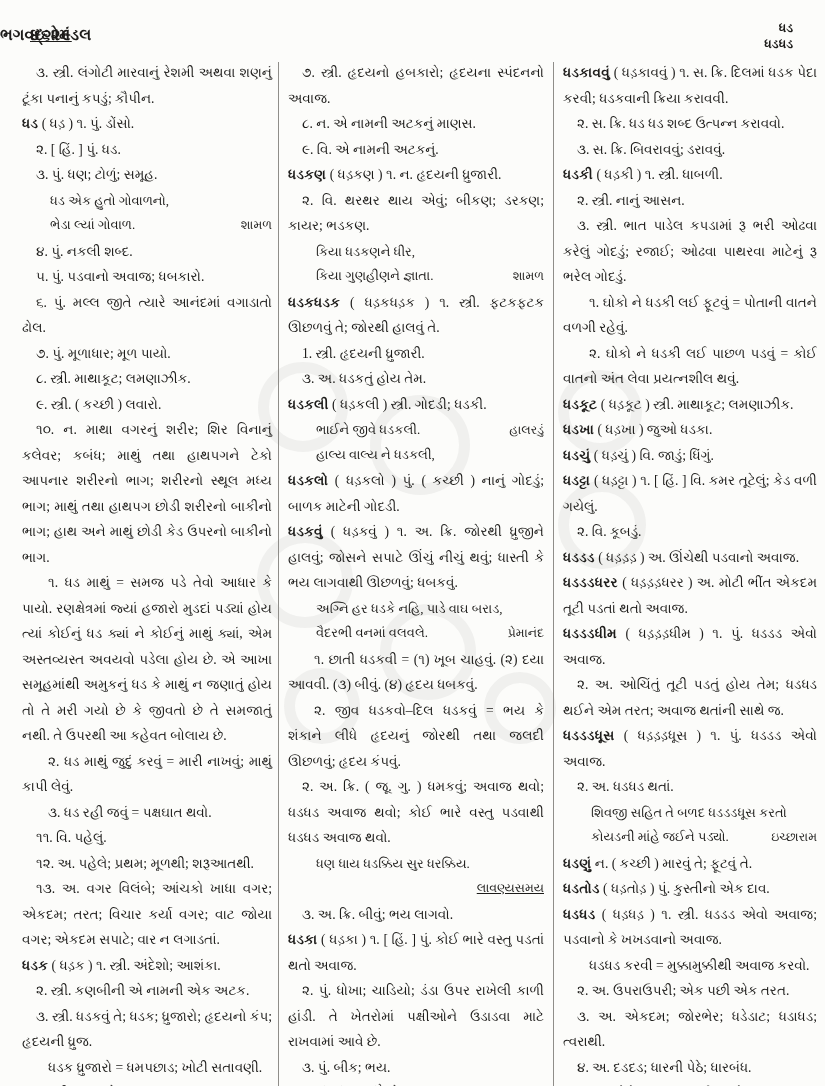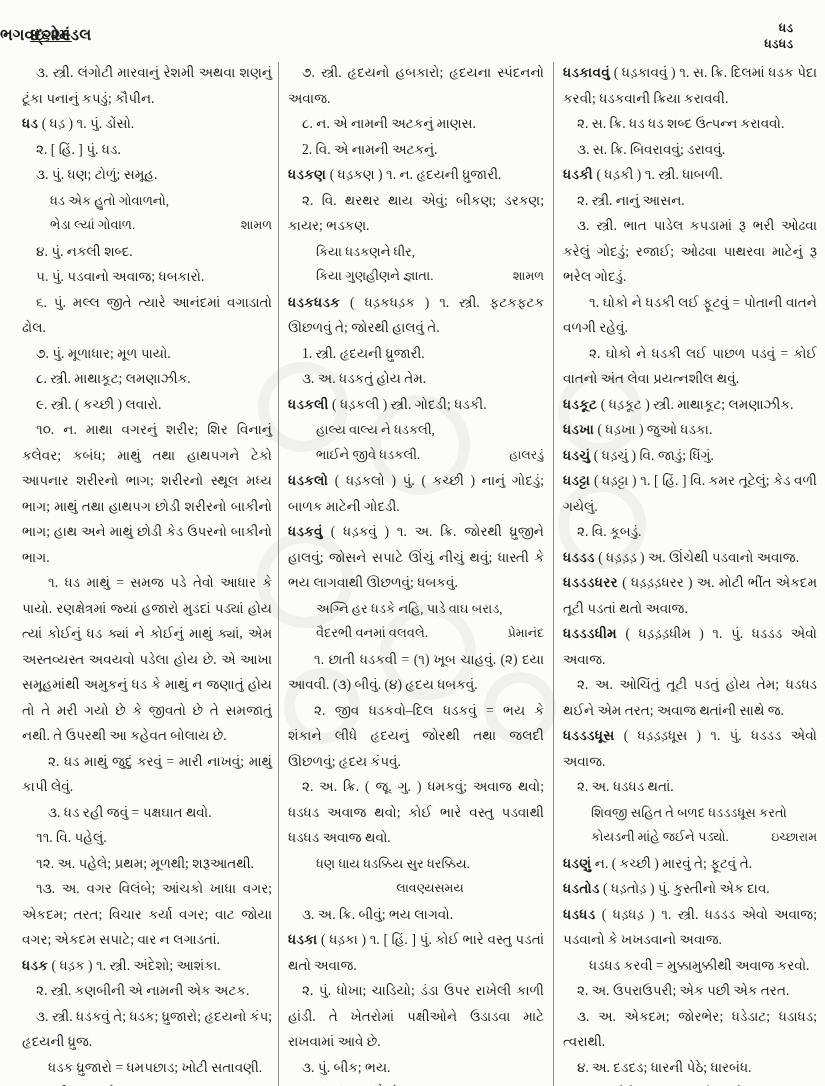--- a/index.html
+++ b/index.html
@@ -38,21 +38,21 @@
   .vdivider { width:1px; background:#8f8d89; margin-top:2px; }
   
   .column p { margin:0; font-size:13.6px; line-height:25.5px; text-align:justify; }
   .sense  { text-indent:14px; margin-top:1px; }
   .entry  { margin-top:5px; }
   .headword { font-weight:bold; letter-spacing:.3px; }
   .idiom  { text-indent:26px; margin-top:1px; }
   .verse  { padding-left:28px; margin:1px 0; font-size:13px; line-height:24.5px; }
   .verse-line { display:block; }
   .with-author { display:flex; justify-content:space-between; gap:2px; }
-  .author-line { display:flex; justify-content:center; }
+  .author-line { display:flex; justify-content:flex-end;text-decoration:underline; }
   .verse-author { white-space:nowrap; font-size:12.5px; }
   
   .watermark { position:absolute; inset:0; z-index:0; pointer-events:none; }
   .wm-ring {
     position:absolute; border:11px solid rgba(70,70,70,0.068);
     border-radius:50%;
   }
 </style>
 </head>
 <body>
@@ -108,40 +108,40 @@
         <p class="entry"><b class="headword">ધડક</b> ( ધડ઼ક ) ૧. સ્ત્રી. અંદેશો; આશંકા.</p>
         <p class="sense">૨. સ્ત્રી. કણબીની એ નામની એક અટક.</p>
         <p class="sense">૩. સ્ત્રી. ધડકવું તે; ધડક; ધ્રુજારો; હૃદયનો કંપ; હૃદયની ધ્રુજ.</p>
         <p class="idiom">ધડક ધ્રુજારો = ધમપછાડ; ખોટી સતાવણી.</p>
         <p class="sense">૪. સ્ત્રી. ફટકારો.</p>
       </section>
     <div class="vdivider"></div>
     <section class="column col2">
         <p class="sense">૭. સ્ત્રી. હૃદયનો હબકારો; હૃદયના સ્પંદનનો અવાજ.</p>
         <p class="sense">૮. ન. એ નામની અટકનું માણસ.</p>
-        <p class="sense">2. વિ. એ નામની અટકનું.</p>
+        <p class="sense">૯. વિ. એ નામની અટકનું.</p>
         <p class="entry"><b class="headword">ધડકણ</b> ( ધડ઼કણ ) ૧. ન. હૃદયની ધ્રુજારી.</p>
         <p class="sense">૨. વિ. થરથર થાય એવું; બીકણ; ડરકણ; કાયર; ભડકણ.</p>
         <div class="verse">
           <div class="verse-line"><span>કિયા ધડકણને ધીર,</span></div>
           <div class="verse-line with-author">
             <span>કિયા ગુણહીણને જ્ઞાતા.</span>
             <span class="verse-author">શામળ</span>
           </div>
         </div>
         <p class="entry"><b class="headword">ધડકધડક</b> ( ધડ઼કધડ઼ક ) ૧. સ્ત્રી. ફટકફટક ઊછળવું તે; જોરથી હાલવું તે.</p>
         <p class="sense">1. સ્ત્રી. હૃદયની ધ્રુજારી.</p>
         <p class="sense">૩. અ. ધડકતું હોય તેમ.</p>
         <p class="entry"><b class="headword">ધડકલી</b> ( ધડ઼કલી ) સ્ત્રી. ગોદડી; ધડકી.</p>
         <div class="verse">
-          <div class="verse-line"><span>હાલ્ય વાલ્ય ને ધડકલી,</span></div>
           <div class="verse-line with-author">
             <span>ભાઈને જીવે ધડકલી.</span>
             <span class="verse-author">હાલરડું</span>
           </div>
+          <div class="verse-line"><span>હાલ્ય વાલ્ય ને ધડકલી,</span></div>
         </div>
         <p class="entry"><b class="headword">ધડકલો</b> ( ધડ઼કલો ) પું. ( કચ્છી ) નાનું ગોદડું; બાળક માટેની ગોદડી.</p>
         <p class="entry"><b class="headword">ધડકવું</b> ( ધડ઼કવું ) ૧. અ. ક્રિ. જોરથી ધ્રુજીને હાલવું; જોસને સપાટે ઊંચું નીચું થવું; ધાસ્તી કે ભય લાગવાથી ઊછળવું; ધબકવું.</p>
         <div class="verse">
           <div class="verse-line"><span>અગ્નિ હર ધડકે નહિ, પાડે વાઘ બરાડ,</span></div>
           <div class="verse-line with-author">
             <span>વૈદરભી વનમાં વલવલે.</span>
             <span class="verse-author">પ્રેમાનંદ</span>
           </div>
         </div>

